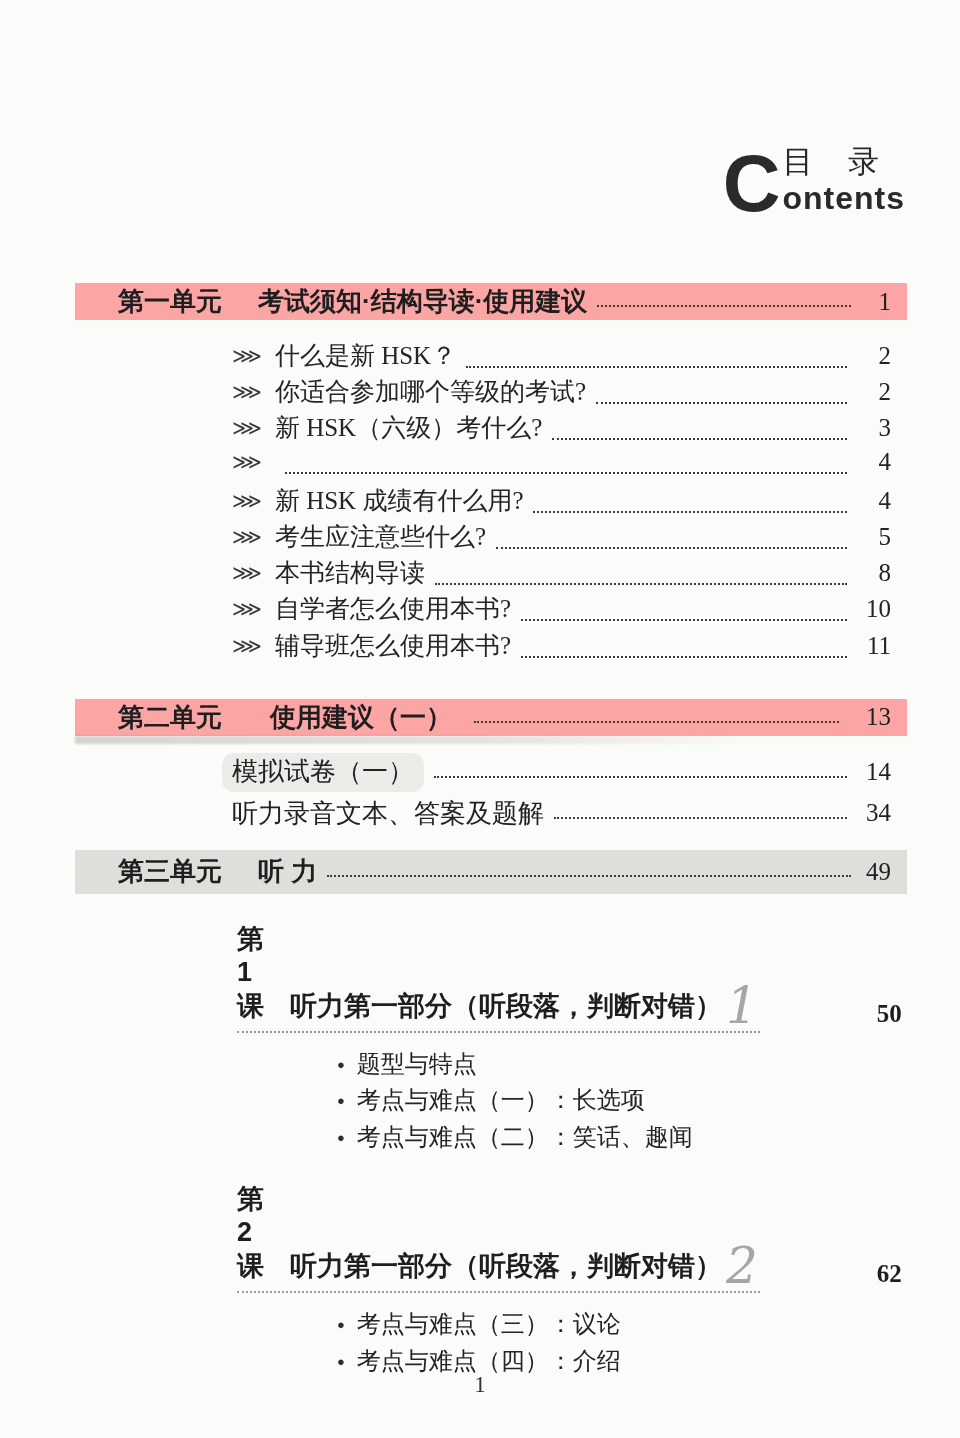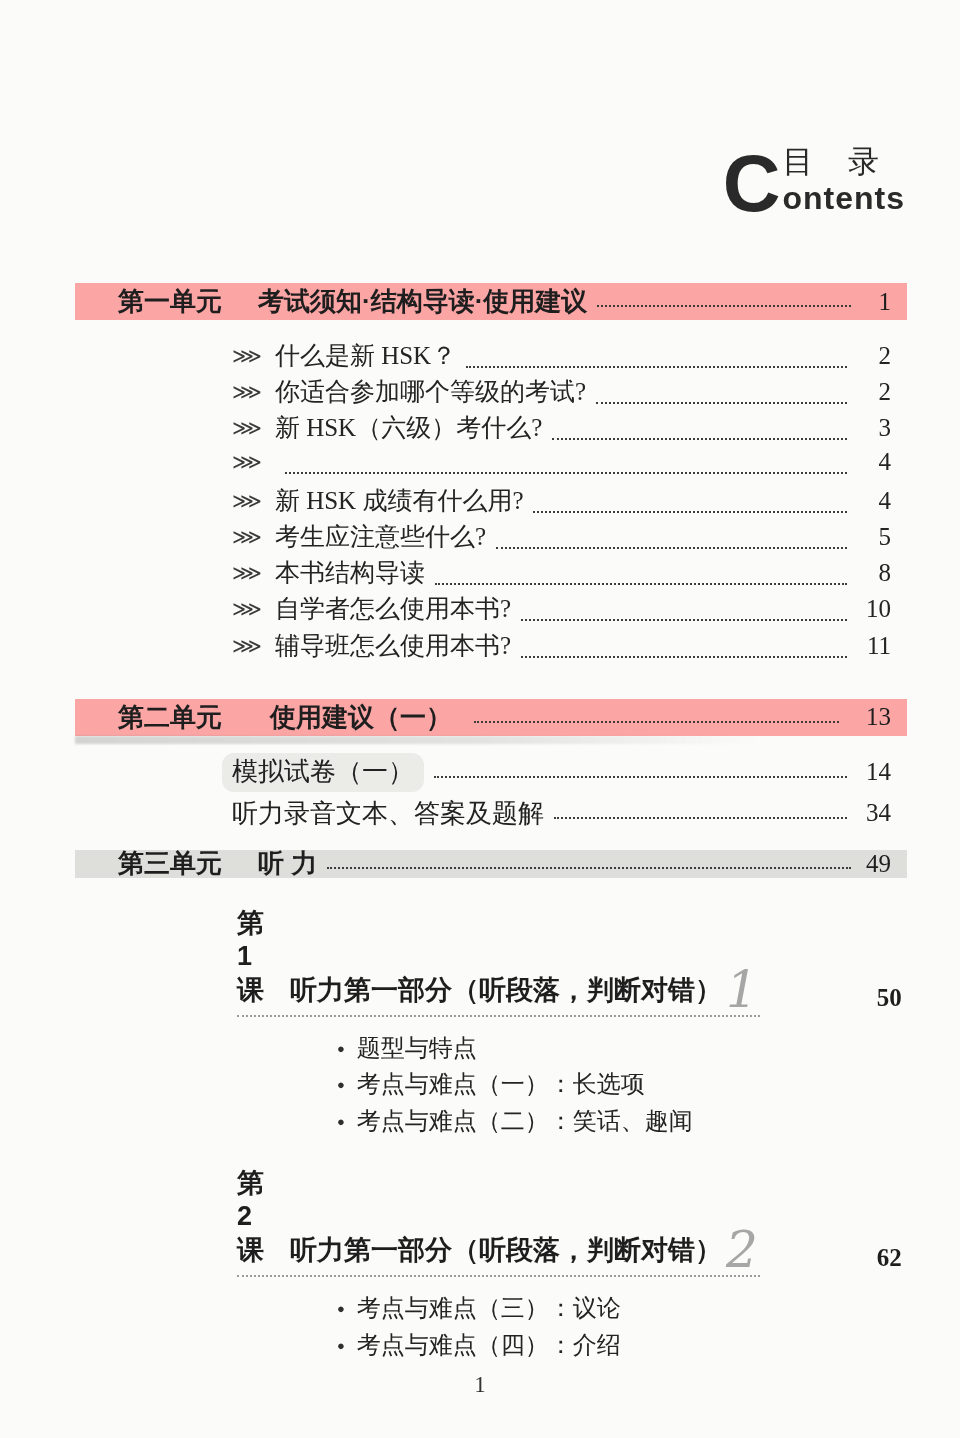--- a/index.html
+++ b/index.html
@@ -212,21 +212,21 @@
         <span class="leader"></span>
         <span class="item-page">14</span>
       </div>
       <div class="subitem">
         <span class="sub-plain">听力录音文本、答案及题解</span>
         <span class="leader"></span>
         <span class="item-page">34</span>
       </div>
     </div>
 
-    <div class="section-bar" style="margin-top:16px;height:28px;background:#dededb;">
+    <div class="section-bar" style="margin-top:16px;height:44px;background:#dededb;">
       <span class="sec-label">第三单元</span>
       <span class="sec-title">听  力</span>
       <span class="leader"></span>
       <span class="sec-page">49</span>
     </div>
 
     <div class="lesson-row">
       <span class="lesson-main">
         <span class="lesson-label">第 1 课</span>
         <span class="lesson-title">听力第一部分（听段落，判断对错）</span>

